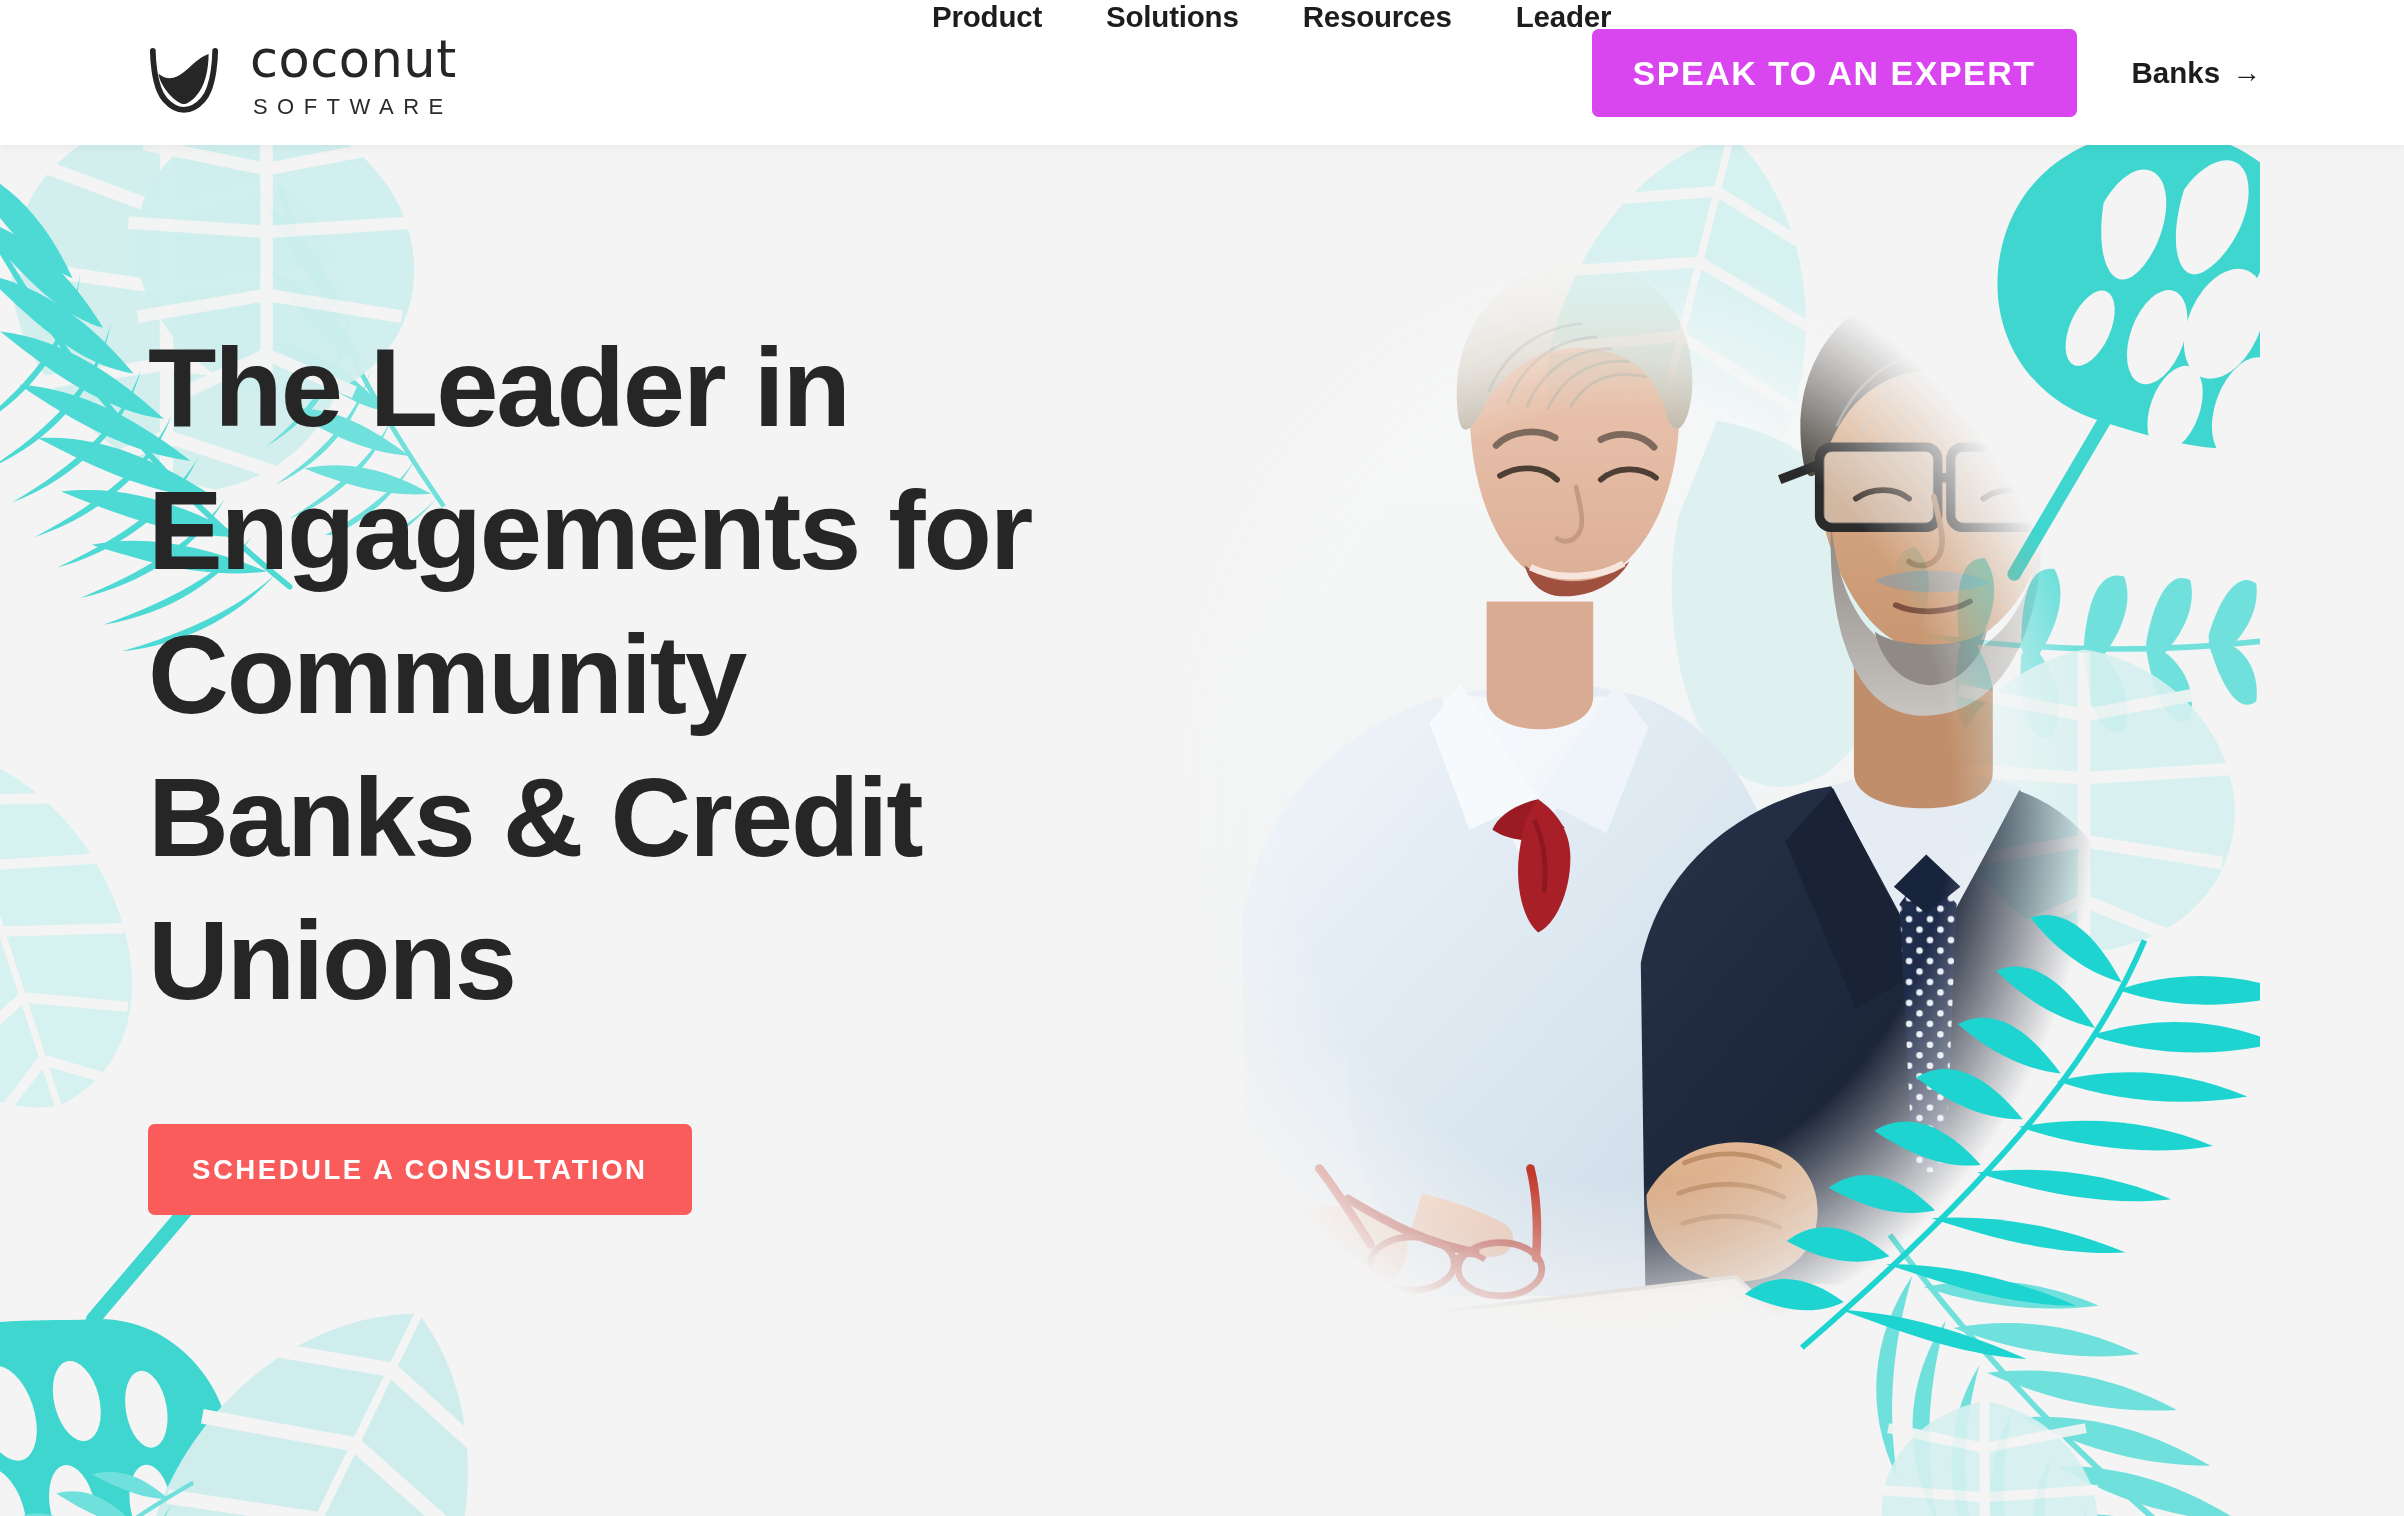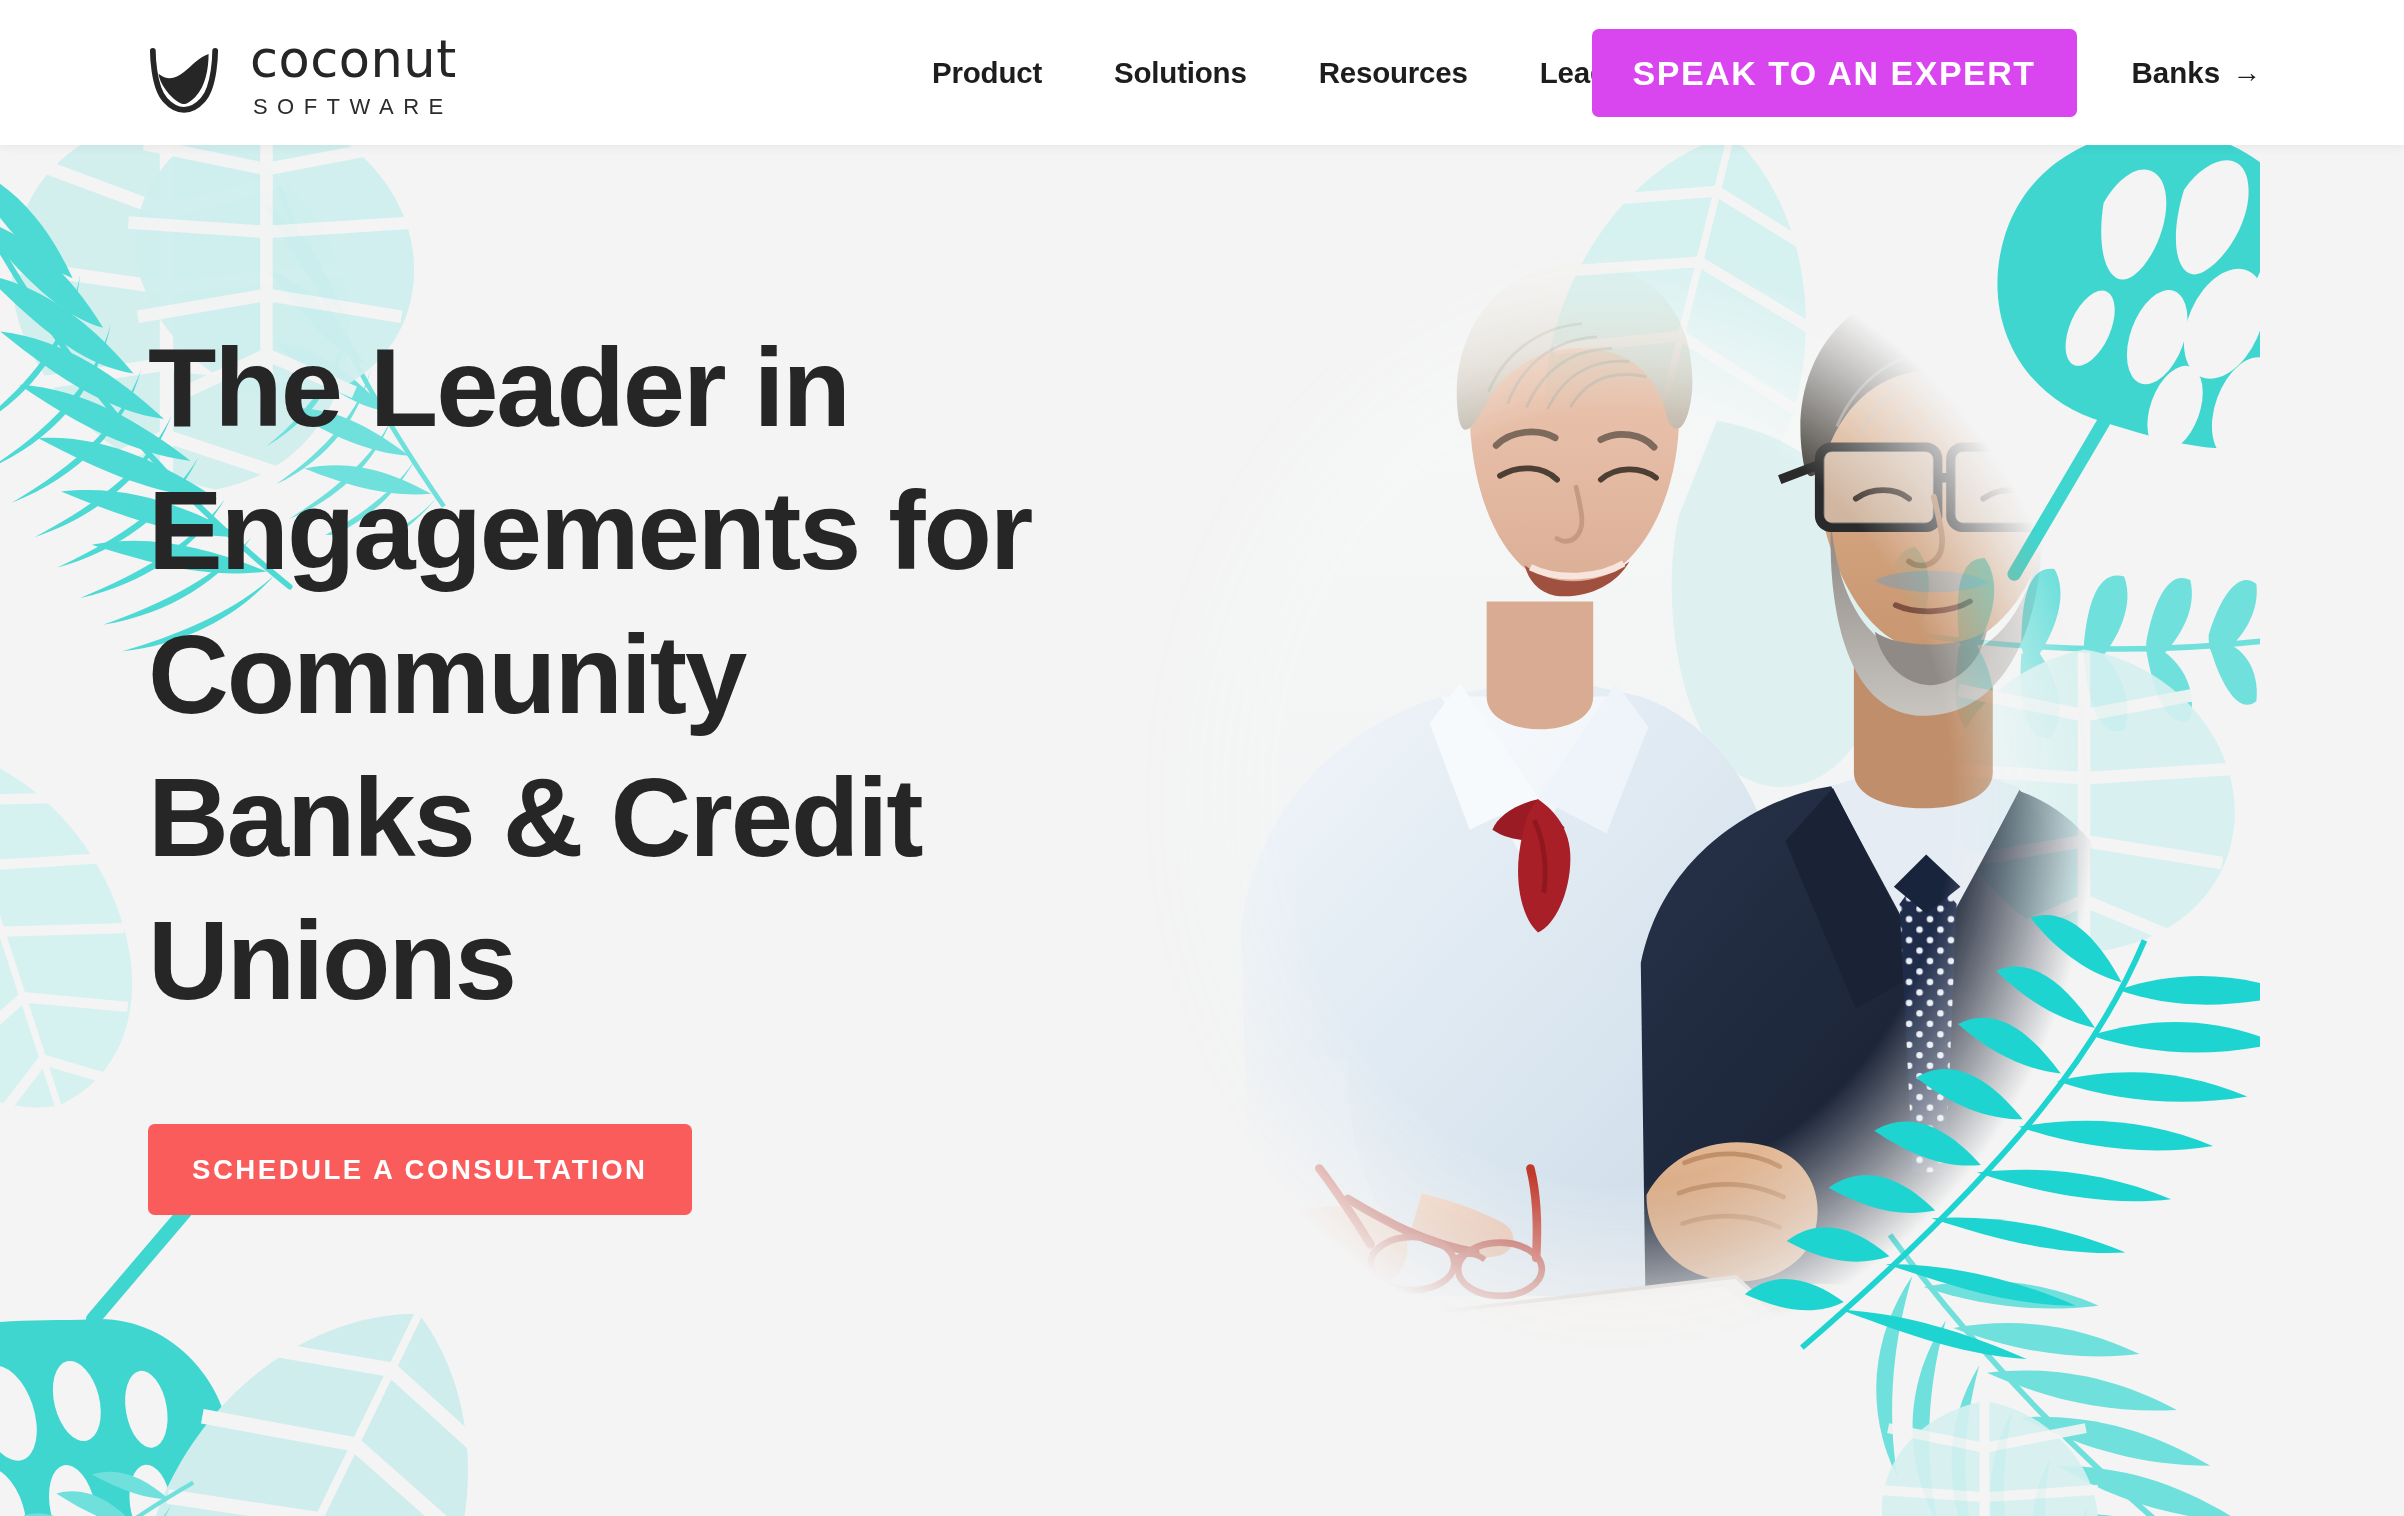--- a/index.html
+++ b/index.html
@@ -66,22 +66,21 @@
     margin-top: 8.6px;
     margin-left: 2.9px;
   }
 
   .main-nav {
     position: absolute;
     left: 902px;
     top: 0;
     height: 145px;
     display: flex;
-    align-items: center;
-    gap: 12px;
+    gap: 4px;
   }
   .nav-link {
     font-size: 29.5px;
     font-weight: 700;
     color: #1d1d1d;
     text-decoration: none;
     padding: 0 30px;
     letter-spacing: -0.2px;
     white-space: nowrap;
   }

